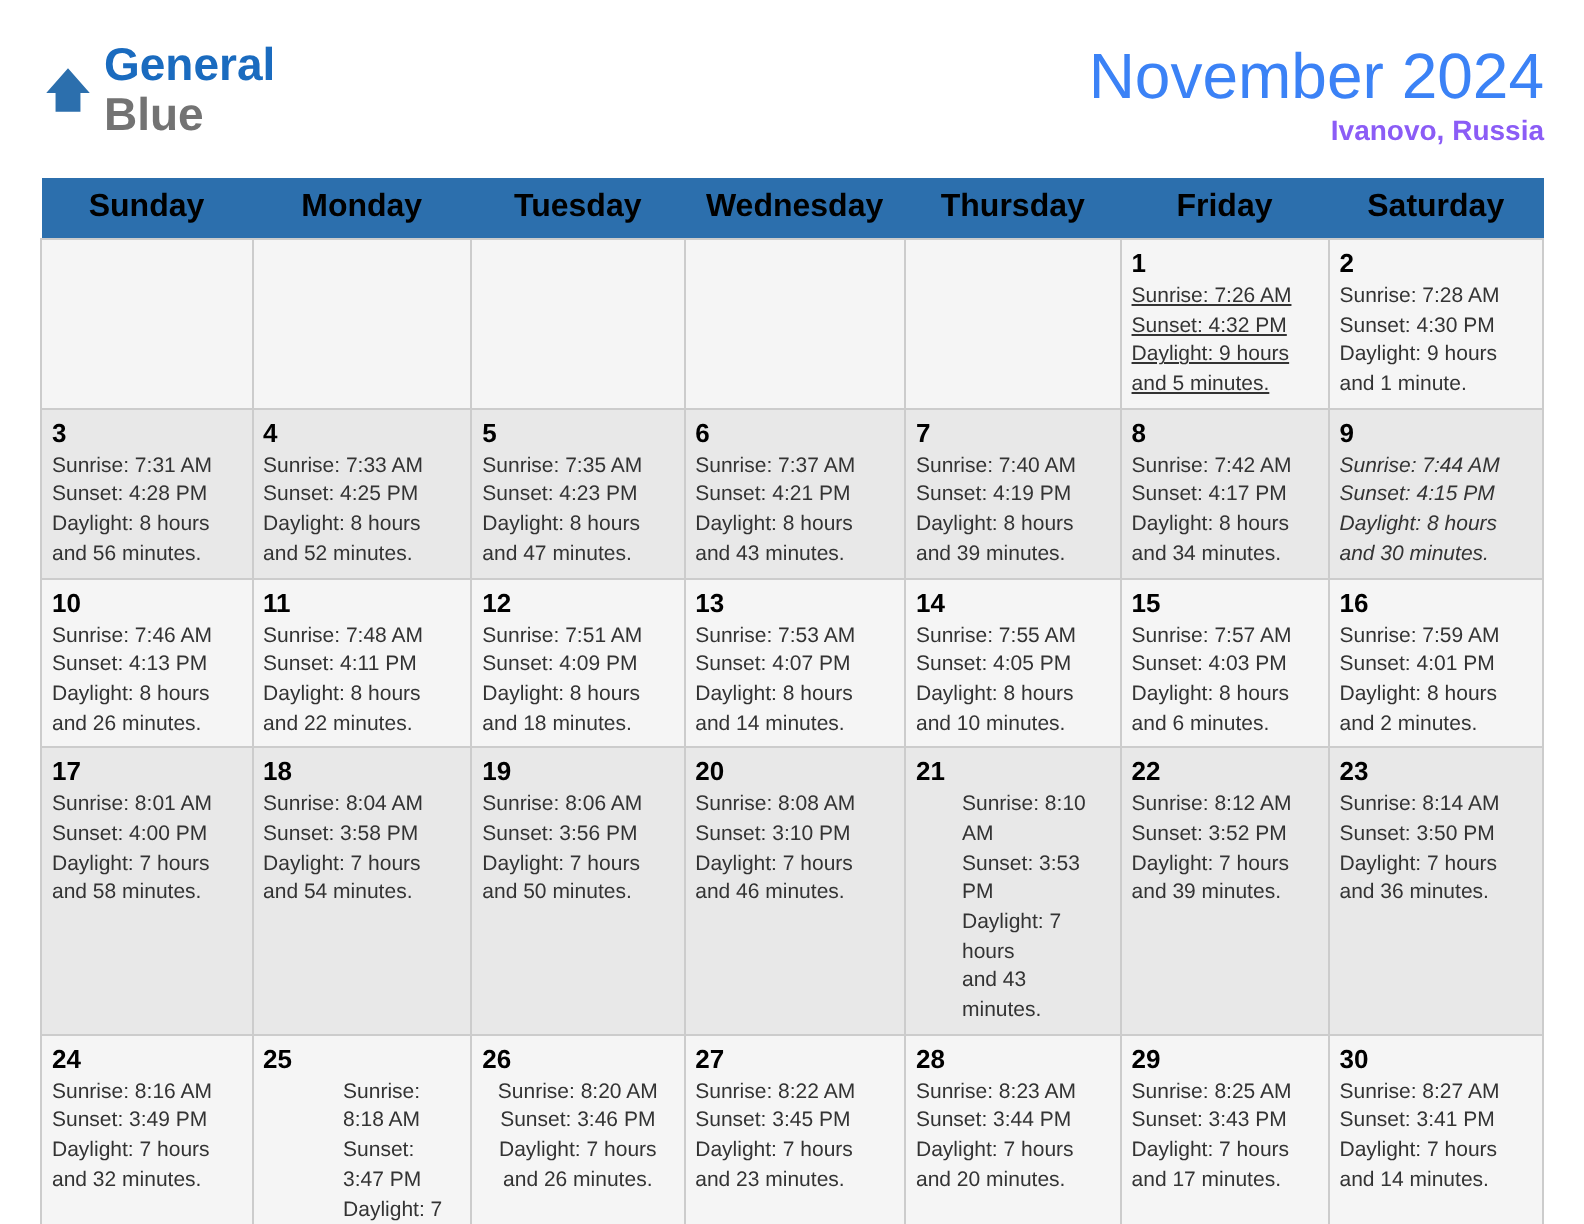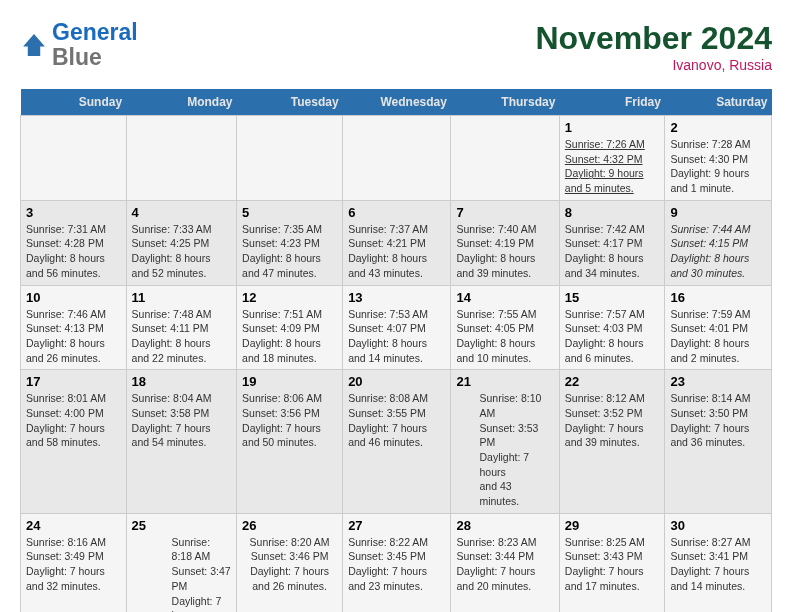--- a/index.html
+++ b/index.html
@@ -30,38 +30,39 @@
     .logo-text span { color: #1a6bbf; }
     .logo-icon {
       width: 28px;
       height: 28px;
     }
     .title-area {
       text-align: right;
     }
     .month-title {
       font-size: 32px;
-      font-weight: bold;
-      color: #14532d;
+      font-weight: normal;
+      color: #3b82f6;
     }
     .subtitle {
       font-size: 14px;
-      color: #be185d;
+      color: #8b5cf6;
+      font-weight: bold;
     }
     table {
       width: 100%;
       border-collapse: collapse;
       font-size: 11px;
     }
     thead th {
       background: #2c6fad;
-      color: #e5e5e5;
+      color: #000000;
       padding: 6px 4px;
-      text-align: right;
-      font-size: 12px;
+      text-align: center;
+      font-size: 16px;
       font-weight: bold;
     }
     tbody tr {
       height: 80px;
       vertical-align: top;
     }
     tbody tr:nth-child(odd) { background: #f5f5f5; }
     tbody tr:nth-child(even) { background: #e8e8e8; }
     td {
       padding: 4px 5px;
@@ -254,21 +255,21 @@
         <td>
           <span class="day-num">19</span>
           <div class="day-info" style="white-space: pre-line;">Sunrise: 8:06 AM
 Sunset: 3:56 PM
 Daylight: 7 hours
 and 50 minutes.</div>
         </td>
         <td>
           <span class="day-num">20</span>
           <div class="day-info" style="white-space: pre-line;">Sunrise: 8:08 AM
-Sunset: 3:55 PM
+Sunset: 3:10 PM
 Daylight: 7 hours
 and 46 minutes.</div>
         </td>
         <td>
           <span class="day-num">21</span>
           <div class="day-info" style="white-space: pre-line; margin-left: 23px;">Sunrise: 8:10 AM
 Sunset: 3:53 PM
 Daylight: 7 hours
 and 43 minutes.</div>
         </td>

